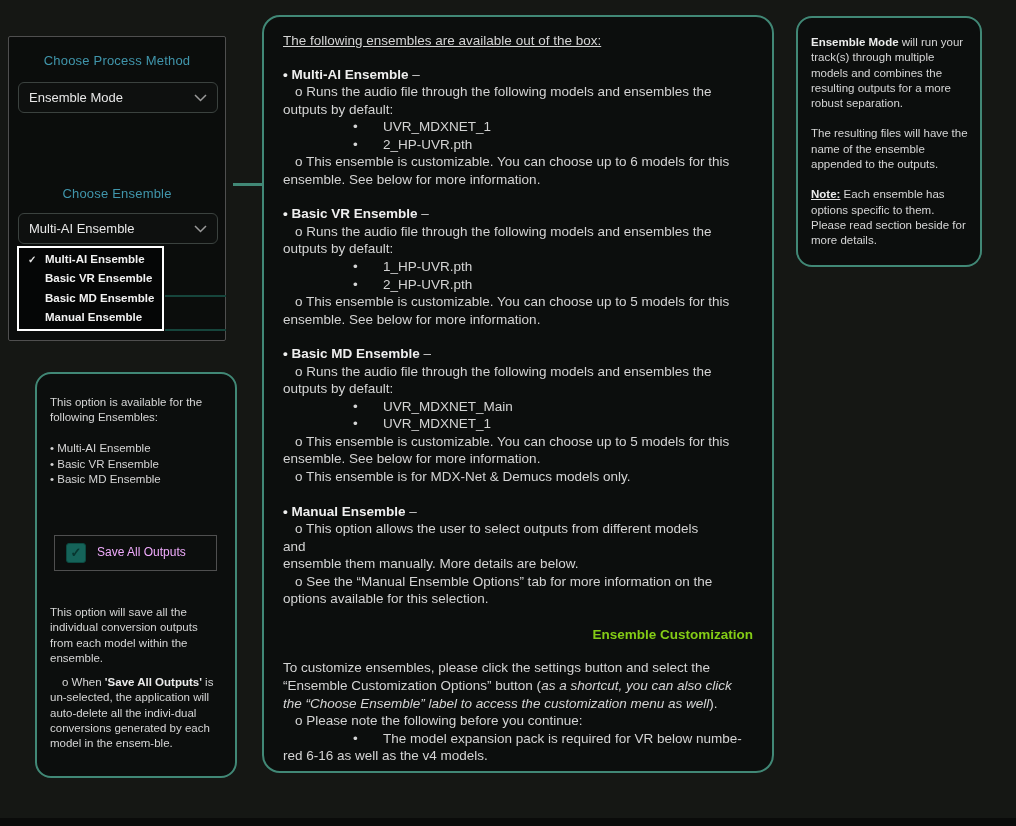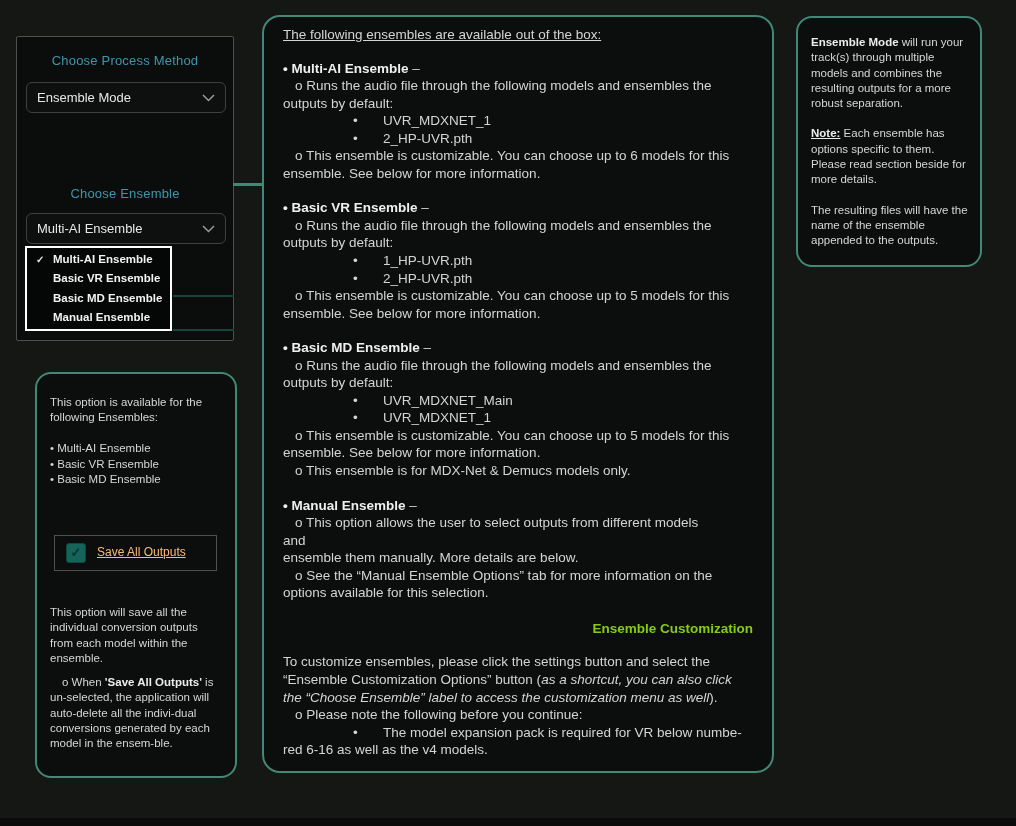--- a/index.html
+++ b/index.html
@@ -12,21 +12,21 @@
     overflow: hidden;
   }
   .u { text-decoration: underline; }
   b { color: #ececec; }
 
   
   .bottom-strip { position:absolute; left:0; bottom:0; width:1016px; height:8px; background:#0a0b0a; }
 
   
   .ctrl-panel {
-    position:absolute; left:16px; top:36px; width:218px; height:305px;
+    position:absolute; left:8px; top:36px; width:218px; height:305px;
     background:#0b0d0c; border:1px solid #4f4f4f; border-radius:2px;
   }
   .ctrl-label {
     position:absolute; left:0; width:100%; text-align:center;
     color:#4095ab; font-size:13px; letter-spacing:.2px;
   }
   .lbl-method { top:16px; }
   .lbl-ensemble { top:149px; }
   .select {
     position:absolute; left:9px; width:200px; height:31px;
@@ -56,21 +56,21 @@
 
   
   .connector { position:absolute; left:233px; top:183px; width:30px; height:3px; background:#418876; }
 
   
   .teal-panel { background:#0c0e0d; border:2px solid #418876; position:absolute; }
 
   
   .doc-panel {
     left:262px; top:15px; width:512px; height:758px; border-radius:18px;
-    padding:9px 19px; font-size:13.5px; line-height:1.3; color:#d4d4d4;
+    padding:15px 19px; font-size:13.5px; line-height:1.3; color:#d4d4d4;
   }
   .doc-title { margin-bottom:16px; }
   .sec { margin-bottom:17px; }
   .sec-head b { color:#efefef;margin-top:40px; }
   .o-line { text-indent:12px; }
   .model-row { padding-left:70px; display:flex; }
   .model-row .mbullet { width:30px; }
   .center-head { text-align:right; font-weight:bold; color:#84cc16; margin:18px 0 16px 0; }
   .exp-row { padding-left:70px; display:flex; }
   .exp-row .mbullet { width:30px; }
@@ -95,21 +95,21 @@
   .chk-box {
     position:absolute; left:17px; top:161px; width:163px; height:36px;
     border:1px solid #4f4f4f; display:flex; align-items:center; padding-left:11px; gap:11px;
     cursor:default;
   }
   .chk {
     width:20px; height:20px; background:#156359; border:1px solid #0c4a41; border-radius:3px;
     display:flex; align-items:center; justify-content:center;
     color:#07352f; font-size:13px; font-weight:bold;
   }
-  .chk-label { font-size:12px; color:#fdba74; white-space:nowrap;text-decoration:underline; }
+  .chk-label { font-size:12px; color:#f0abfc; white-space:nowrap; }
   .sp-desc { top:231px; }
   .sp-note { top:301px; text-indent:12px; }
   .sp-note b, .sp-intro, .sp-desc { color:#d6d6d6; }
   .sp-note b { color:#ececec; }
 </style>
 </head>
 <body>
 
 <div class="ctrl-panel">
   <div class="ctrl-label lbl-method">Choose Process Method</div>
@@ -218,22 +218,22 @@
     <div class="exp-row">
         <span class="mbullet">•</span>
         <span>The model expansion pack is required for VR below numbe-</span>
       </div>
     <p>red 6-16 as well as the v4 models.</p>
   </div>
 </div>
 
 <div class="teal-panel right-panel">
   <p><b>Ensemble Mode</b><span> will run your track(s) through multiple models and combines the resulting outputs for a more robust separation.</span></p>
+  <p>The resulting files will have the name of the ensemble appended to the outputs.</p>
   <p><b class="u">Note:</b><span> Each ensemble has options specific to them. Please read section beside for more details.</span></p>
-  <p>The resulting files will have the name of the ensemble appended to the outputs.</p>
 </div>
 
 <div class="teal-panel save-panel">
   <p class="abs sp-intro">This option is available for the following Ensembles:</p>
   <ul class="abs sp-list">
     <li>Multi-AI Ensemble</li>
     <li>Basic VR Ensemble</li>
     <li>Basic MD Ensemble</li>
   </ul>
   <div class="chk-box">

